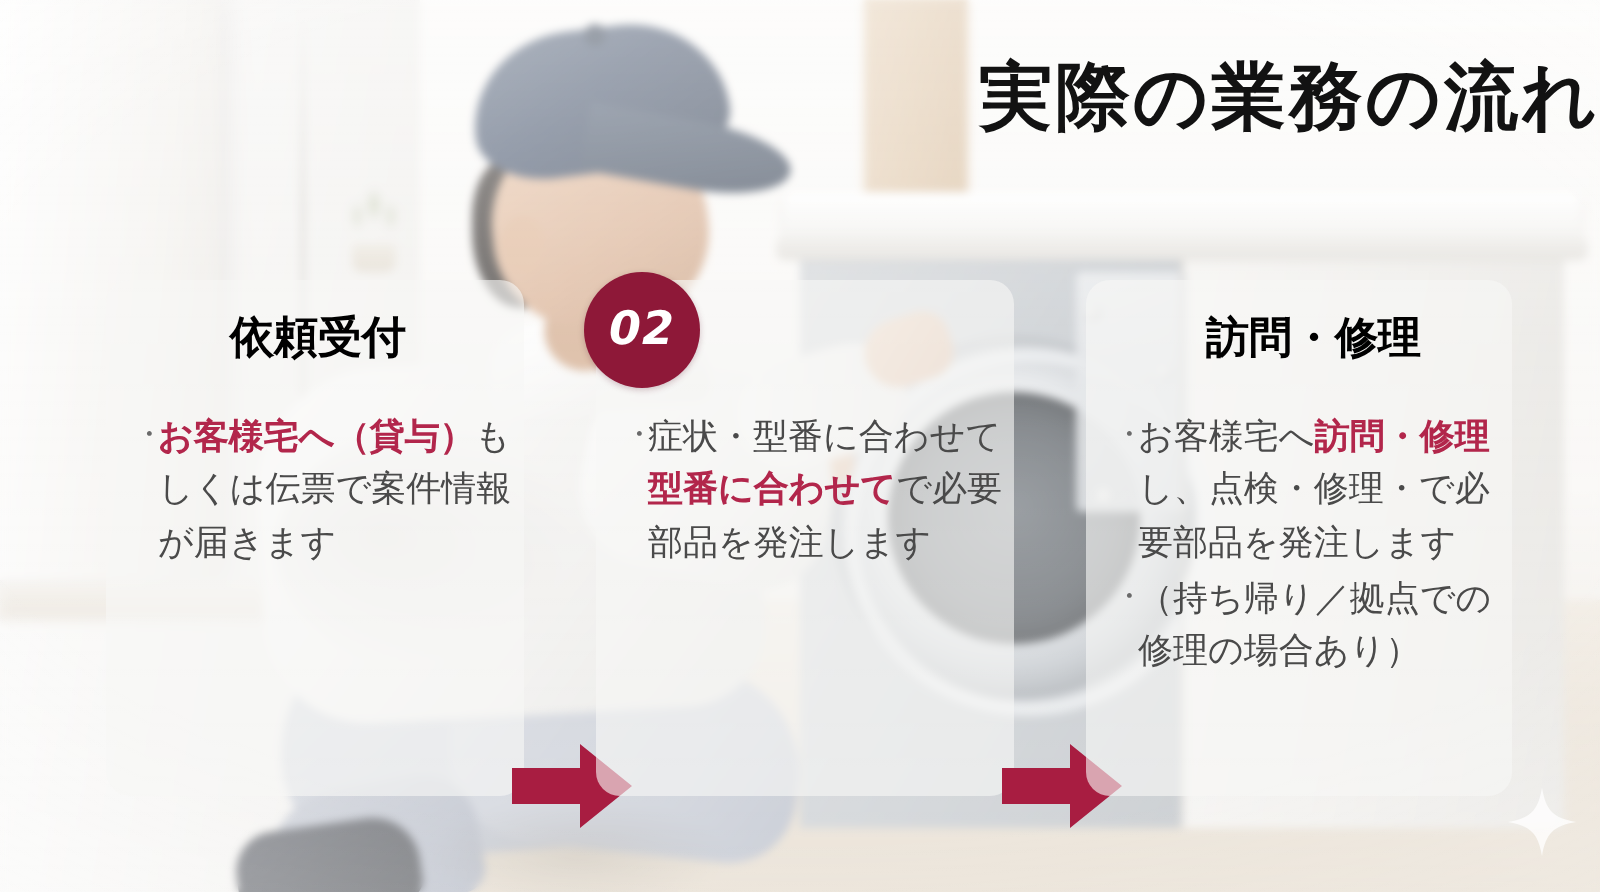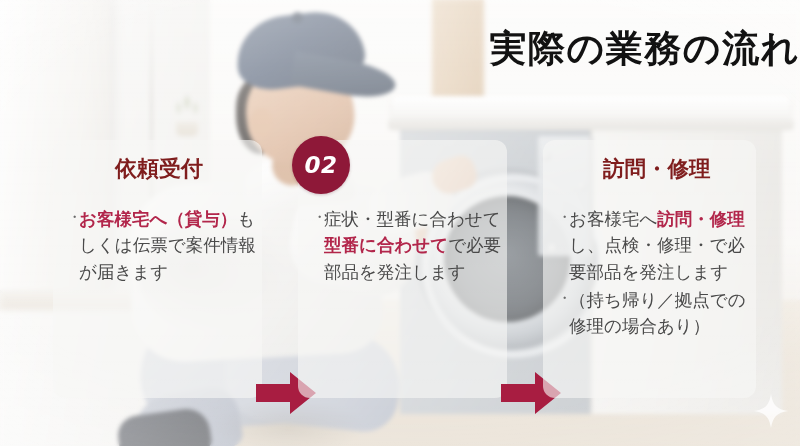--- a/index.html
+++ b/index.html
@@ -258,21 +258,21 @@
     width:58px;height:58px;border-radius:50%;
     background:#8e1838;
     color:#fff;font-size:23px;font-weight:700;font-style:italic;
     display:flex;align-items:center;justify-content:center;
     letter-spacing:.5px;
     font-family:"DejaVu Sans","Liberation Sans",sans-serif;
     box-shadow:0 1px 3px rgba(90,20,42,.25);
   }
   .card-title{
     position:absolute;top:14px;left:62px;
-    font-size:22px;font-weight:700;color:#7f1d1d;white-space:nowrap;
+    font-size:22px;font-weight:700;color:#000000;white-space:nowrap;
     font-family:Liberation Sans, sans-serif;
   }
   .card.c3 .card-title{left:60px;font-size:21.5px;}
 
   .body{
     position:absolute;left:14px;top:66px;width:190px;
     font-size:17.5px;line-height:1.50;color:#4a4a4a;
     font-family:"DejaVu Sans","Liberation Sans",sans-serif;
     font-weight:500;
   }

